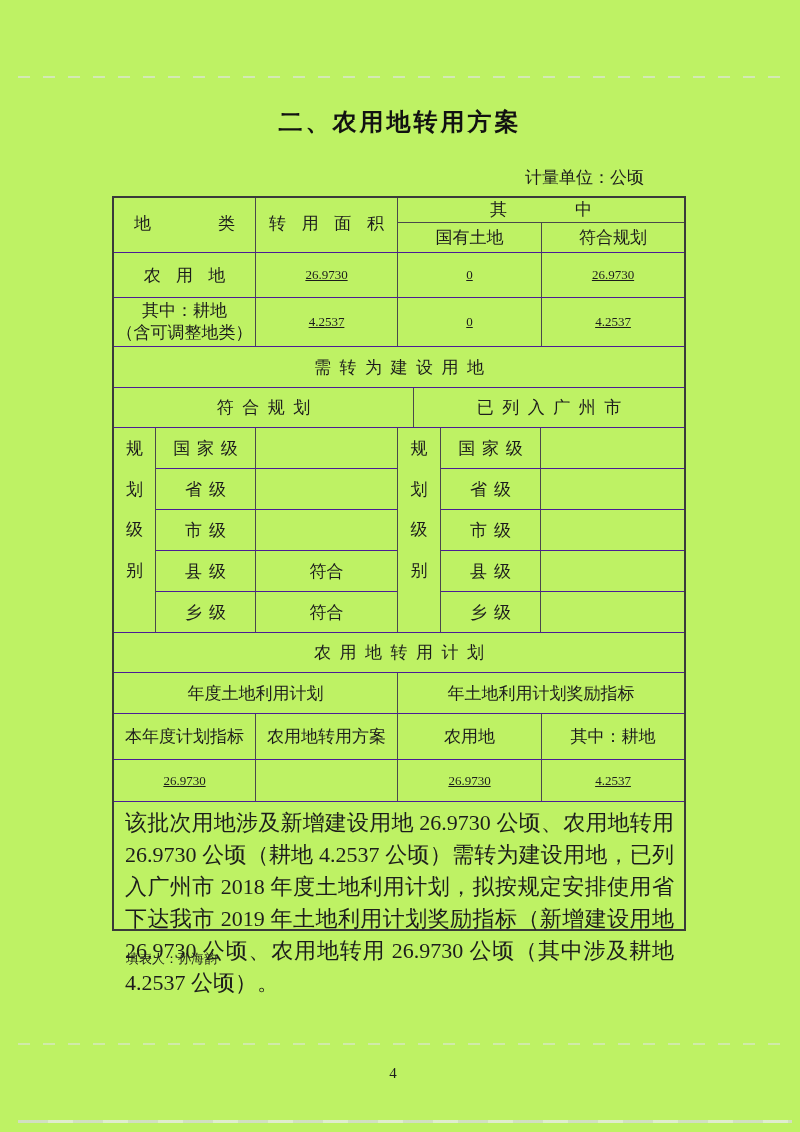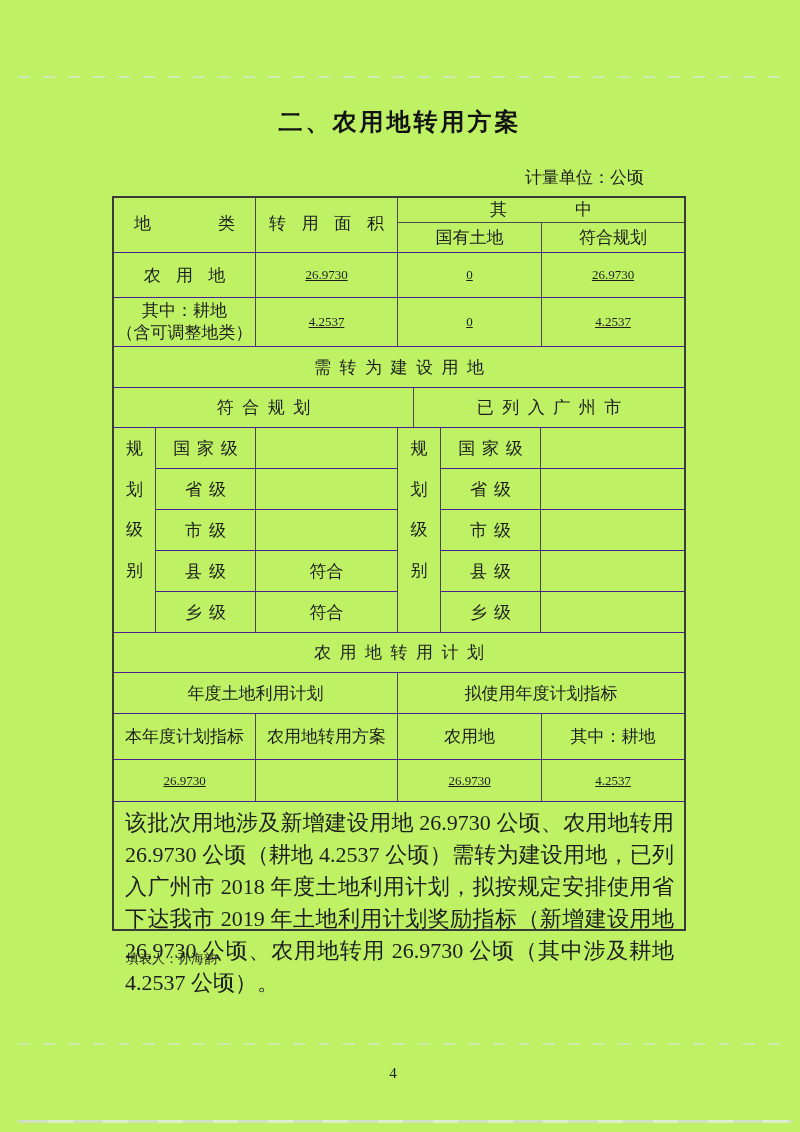--- a/index.html
+++ b/index.html
@@ -173,21 +173,21 @@
         </div>
       </div>
     </div>
 
     <div class="band bt" style="height:40px">
       <div class="cell grow ls5">农用地转用计划</div>
     </div>
 
     <div class="band bt" style="height:41px">
       <div class="cell br" style="width:284px">年度土地利用计划</div>
-      <div class="cell grow">拟使用年度计划指标</div>
+      <div class="cell grow">年土地利用计划奖励指标</div>
     </div>
 
     <div class="band bt" style="height:46px">
       <div class="cell br w1">本年度计划指标</div>
       <div class="cell br w2">农用地转用方案</div>
       <div class="cell br w3">农用地</div>
       <div class="cell grow">其中：耕地</div>
     </div>
 
     <div class="band bt" style="height:42px">

